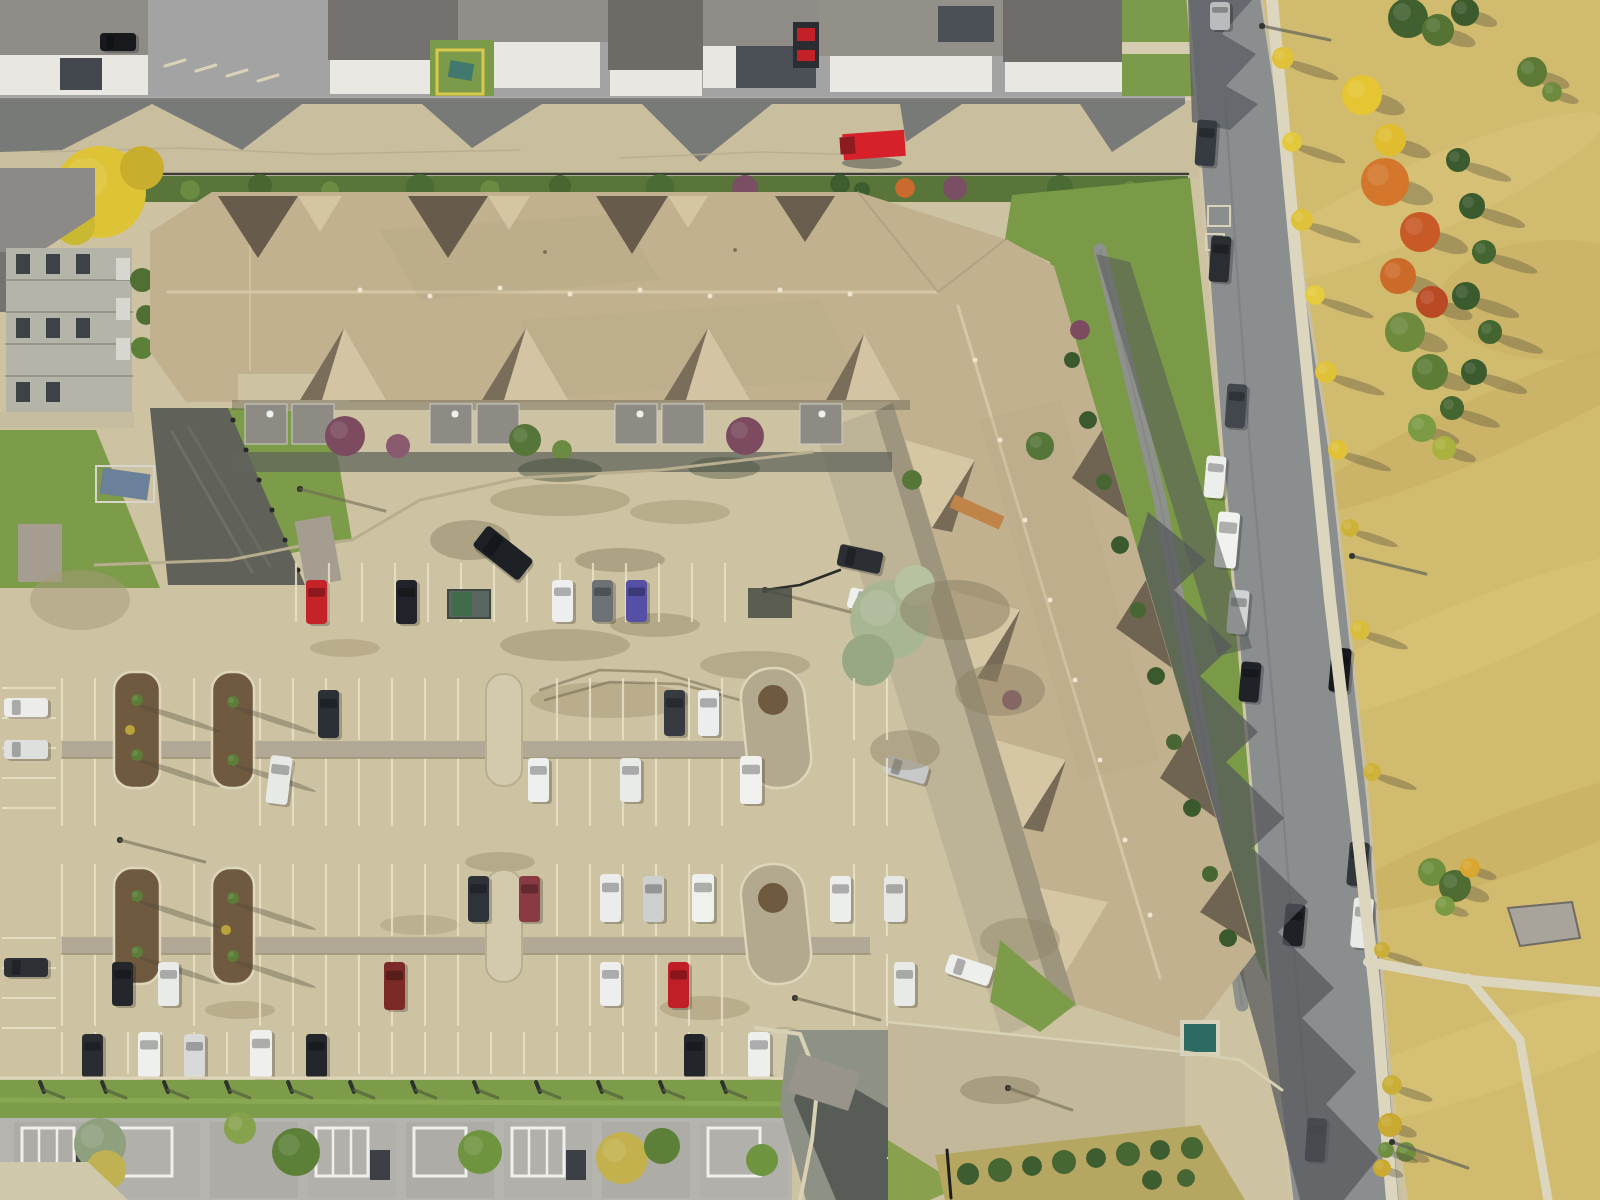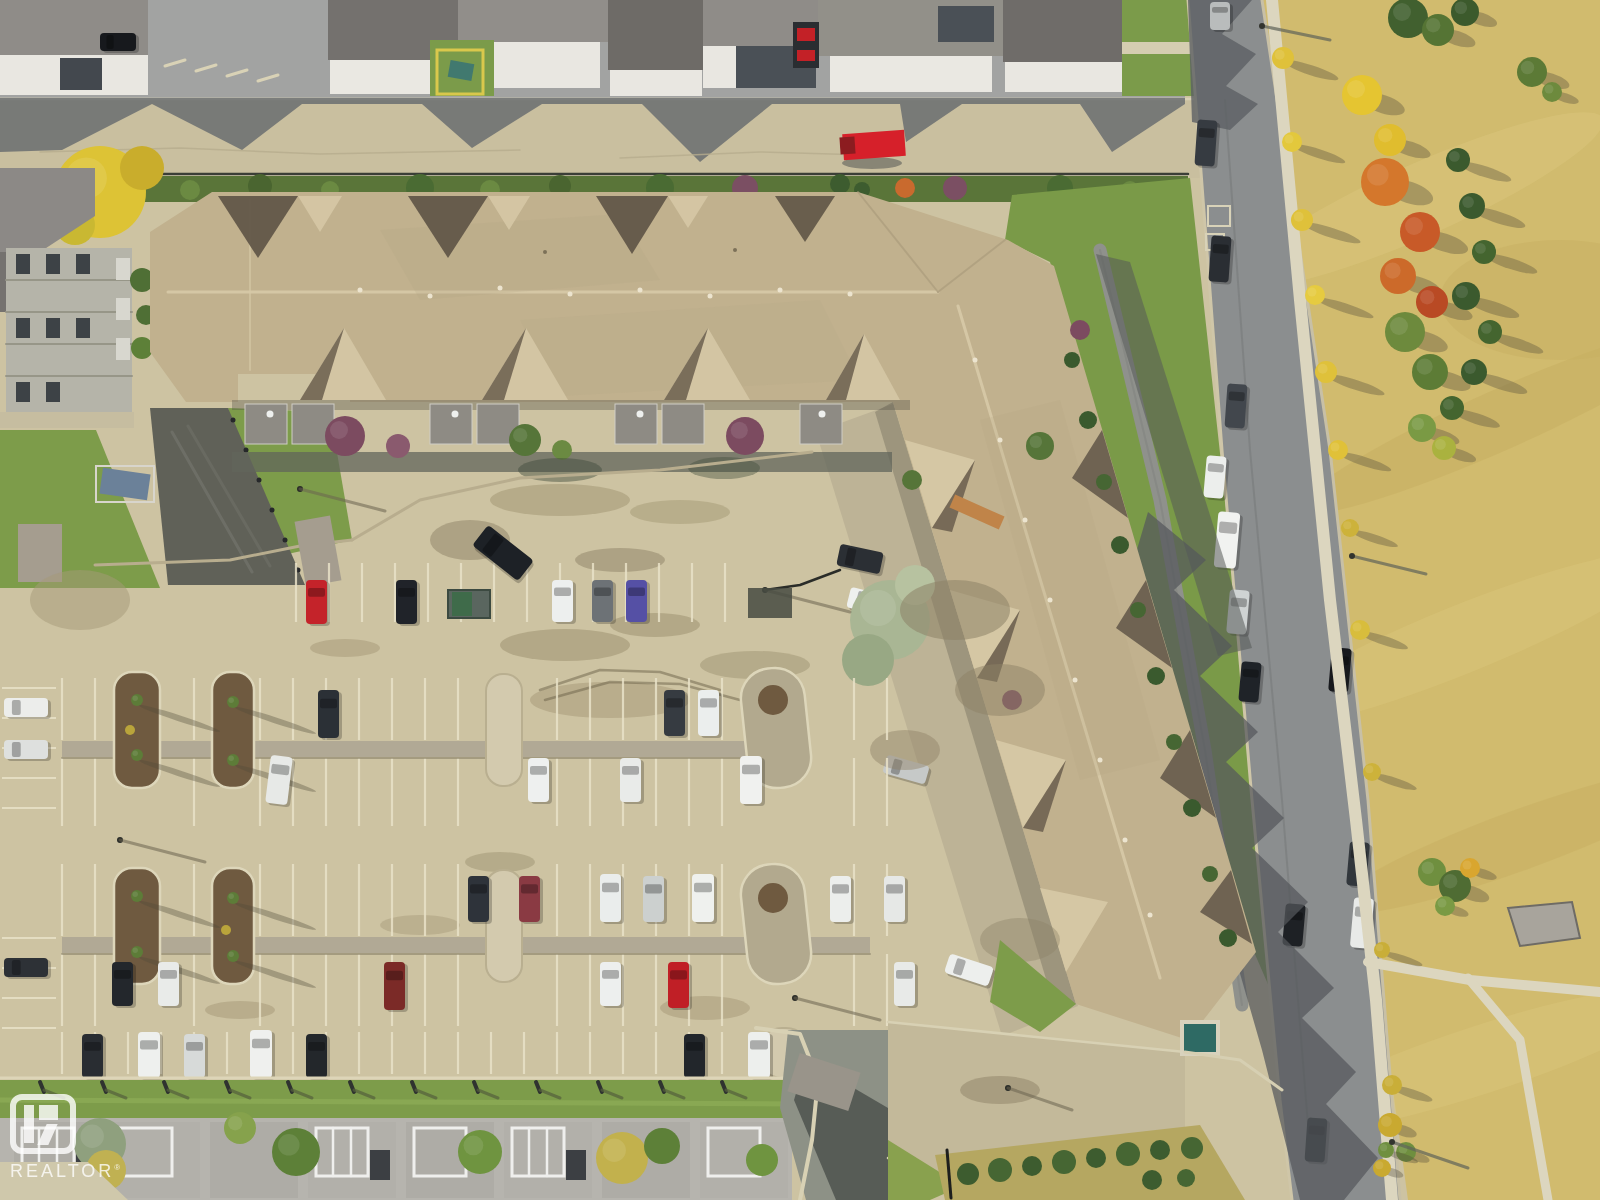--- a/index.html
+++ b/index.html
@@ -1087,21 +1087,13 @@
         <circle cx="1392" cy="1142" r="3" fill="#33352f"></circle>
         <circle cx="1008" cy="1088" r="3" fill="#2a2c28"></circle>
         <line x1="1008" y1="1088" x2="1072" y2="1110" stroke="#6b6450" stroke-width="3" stroke-linecap="round" opacity="0.55"></line>
       </g>
       <g>
         <rect x="1182" y="1022" width="36" height="32" rx="0" fill="#2e6a64" stroke="#d8d2bd" stroke-width="4"></rect>
         <polygon points="1000,940 1076,1004 1040,1032 990,1002" fill="#7d9c4a"></polygon>
         <polyline points="1185,1052 1240,1060 1282,1090" fill="none" stroke="#d6cfb2" stroke-width="3" stroke-linecap="round" stroke-linejoin="round"></polyline>
       </g>
     </svg>
-  <div class="wm">
-    <div class="wm-logo">
-      <div class="wm-bar"></div>
-      <div class="wm-box"></div>
-      <div class="wm-leg"></div>
-    </div>
-    <div class="wm-text"><span>REALTOR</span><sup>®</sup></div>
-  </div>
 </div>
 
 </body></html>

